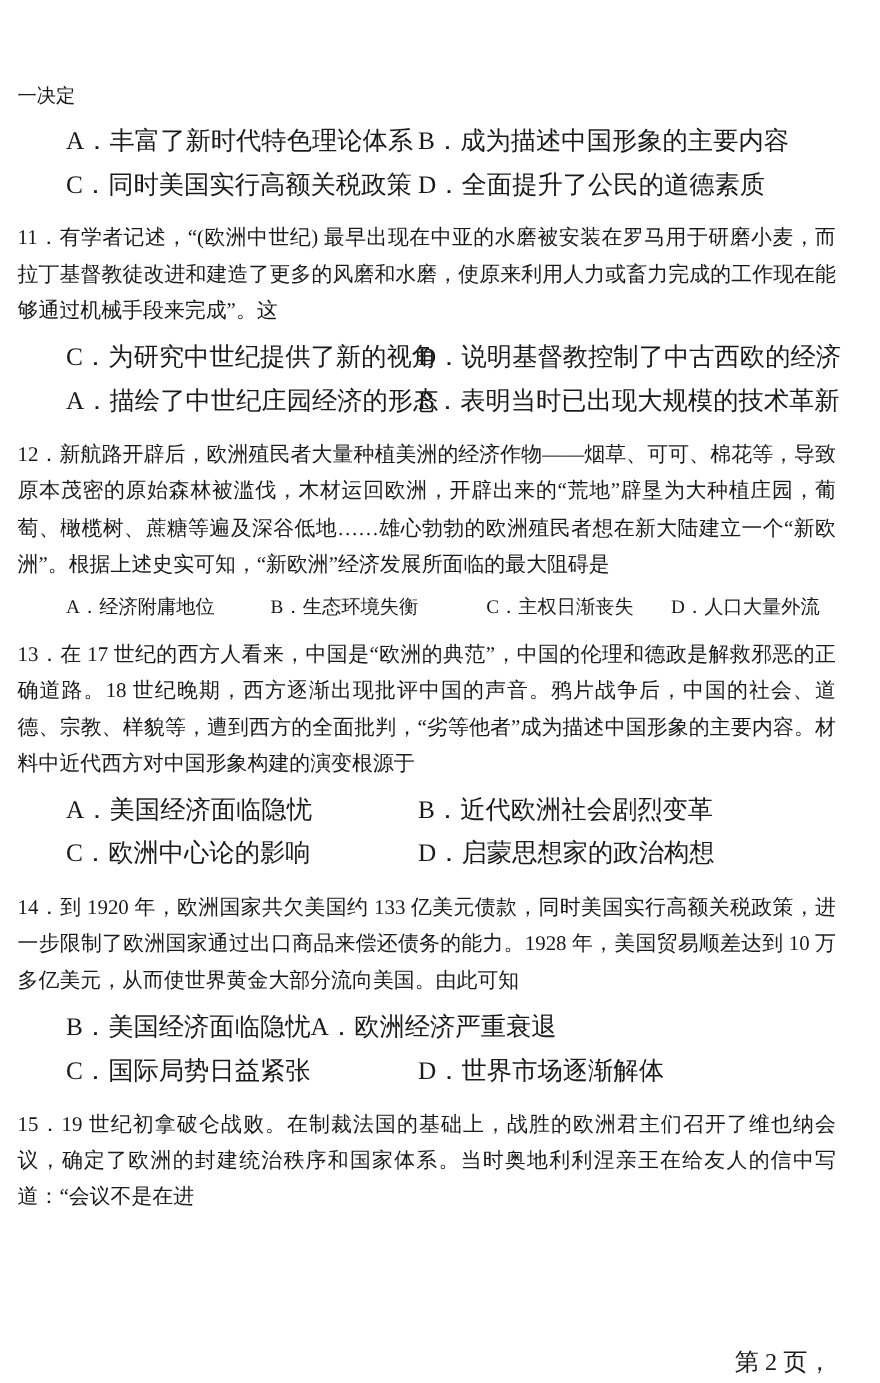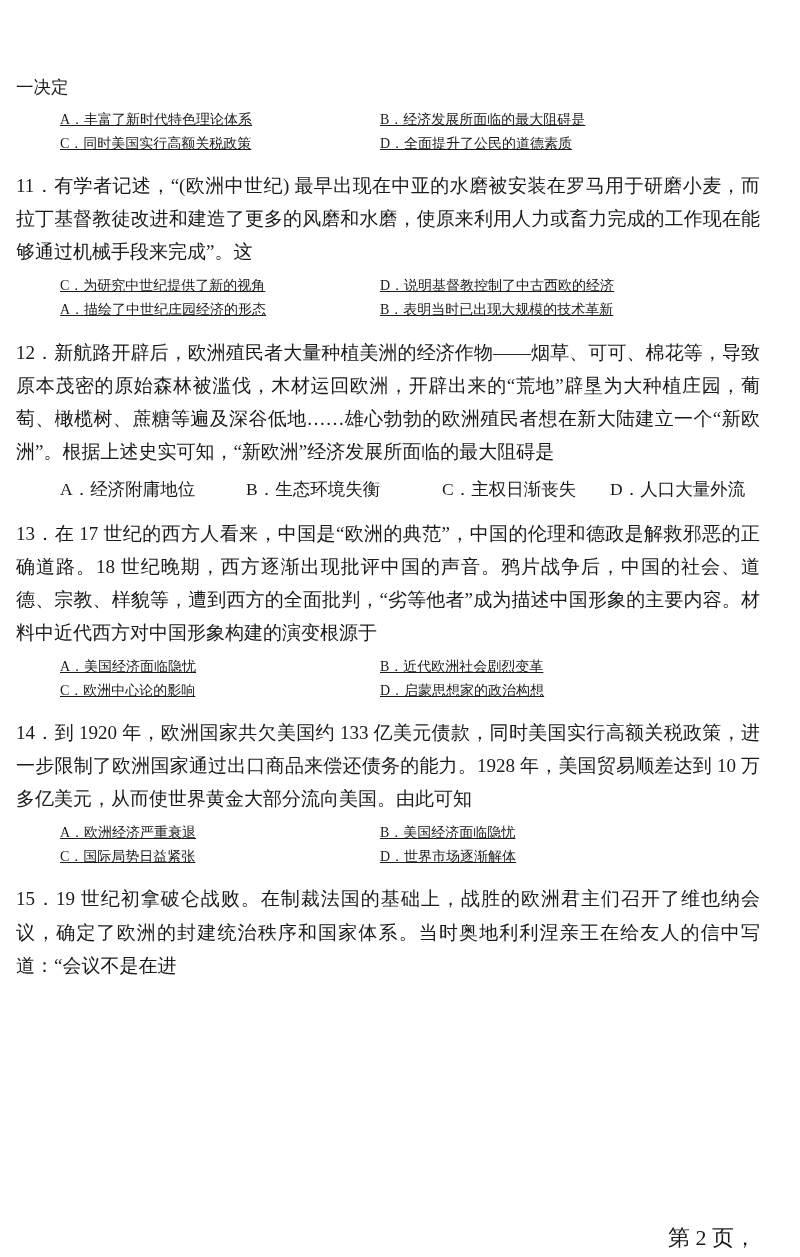--- a/index.html
+++ b/index.html
@@ -32,24 +32,23 @@
     text-align: justify;
     text-justify: inter-ideograph;
     margin: 0;
     padding-left: 2px;
   }
   .opts {
     margin-top: 6px;
   }
   .opt-row {
     display: flex;
-    font-size: 14px;
+    font-size: 23px;
     line-height: 1.72;
     padding-left: 46px;
-    text-decoration: underline;
   }
   .opt-row .cell {
     white-space: nowrap;
   }
   .opt-row .cell.a { width: 320px; }
   .opt-row .cell.b { width: auto; }
 
   
   .opt-row-4 {
     display: flex;
@@ -77,21 +76,21 @@
 </head>
 <body>
 
 <div class="page">
 
   <div class="top-frag">一决定</div>
 
   <div class="opts">
     <div class="opt-row">
       <span class="cell a">A．丰富了新时代特色理论体系</span>
-      <span class="cell b">B．经济发展所面临的最大阻碍是</span>
+      <span class="cell b">B．成为描述中国形象的主要内容</span>
     </div>
     <div class="opt-row">
       <span class="cell a">C．同时美国实行高额关税政策</span>
       <span class="cell b">D．全面提升了公民的道德素质</span>
     </div>
   </div>
 
   <div class="q-block">
     <p class="stem">11．有学者记述，“(欧洲中世纪) 最早出现在中亚的水磨被安装在罗马用于研磨小麦，而拉丁基督教徒改进和建造了更多的风磨和水磨，使原来利用人力或畜力完成的工作现在能够通过机械手段来完成”。这</p>
     <div class="opts">
@@ -129,22 +128,22 @@
         <span class="cell a">C．欧洲中心论的影响</span>
         <span class="cell b">D．启蒙思想家的政治构想</span>
       </div>
     </div>
   </div>
 
   <div class="q-block">
     <p class="stem">14．到 1920 年，欧洲国家共欠美国约 133 亿美元债款，同时美国实行高额关税政策，进一步限制了欧洲国家通过出口商品来偿还债务的能力。1928 年，美国贸易顺差达到 10 万多亿美元，从而使世界黄金大部分流向美国。由此可知</p>
     <div class="opts">
       <div class="opt-row">
+        <span class="cell b">B．美国经济面临隐忧</span>
         <span class="cell a">A．欧洲经济严重衰退</span>
-        <span class="cell b">B．美国经济面临隐忧</span>
       </div>
       <div class="opt-row">
         <span class="cell a">C．国际局势日益紧张</span>
         <span class="cell b">D．世界市场逐渐解体</span>
       </div>
     </div>
   </div>
 
   <div class="q-block">
     <p class="stem">15．19 世纪初拿破仑战败。在制裁法国的基础上，战胜的欧洲君主们召开了维也纳会议，确定了欧洲的封建统治秩序和国家体系。当时奥地利利涅亲王在给友人的信中写道：“会议不是在进</p>

